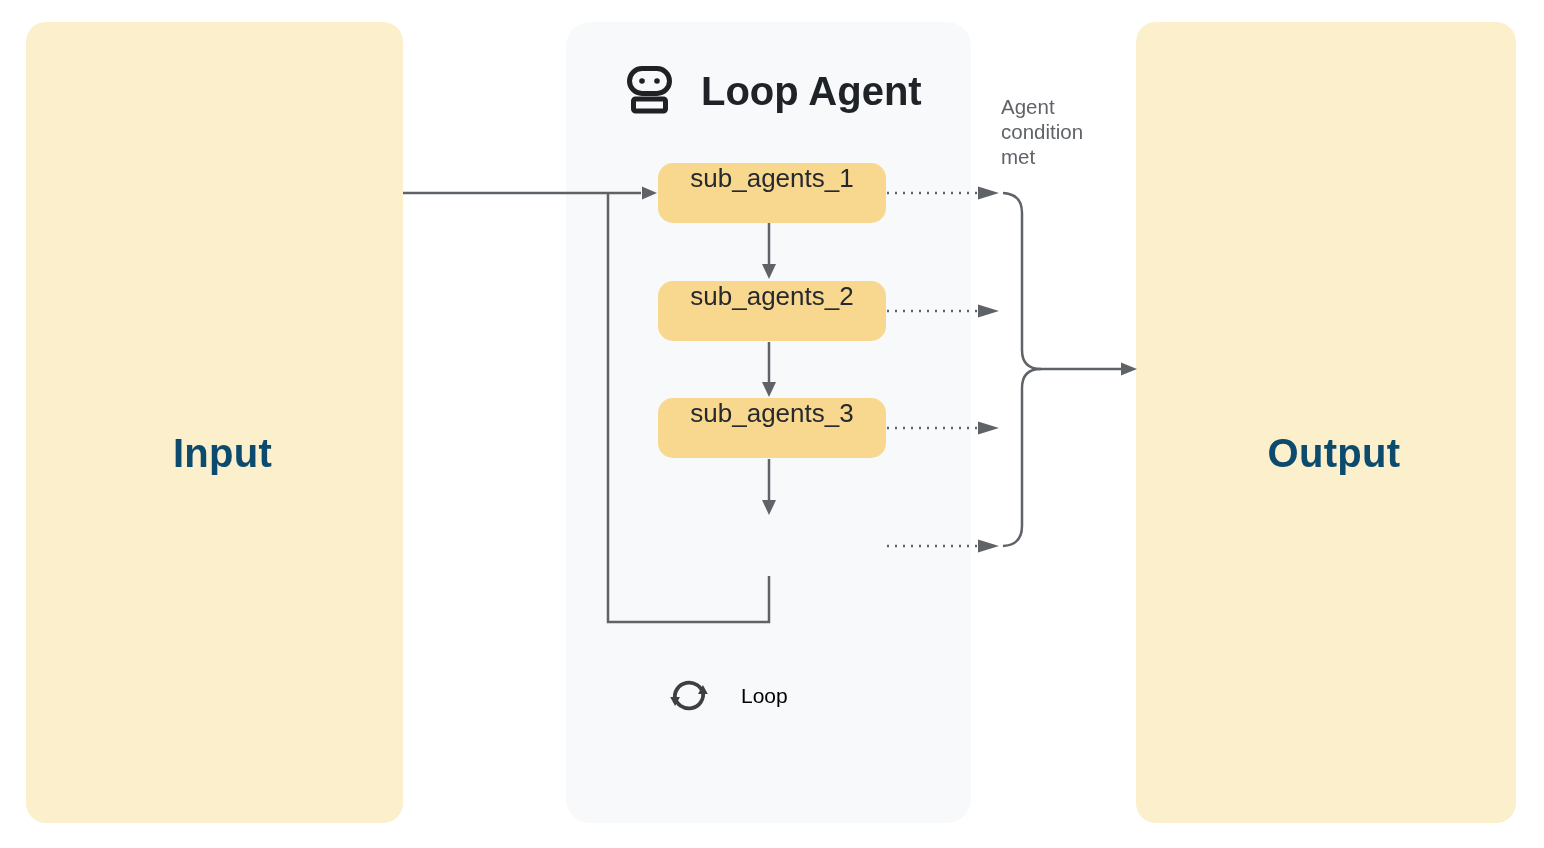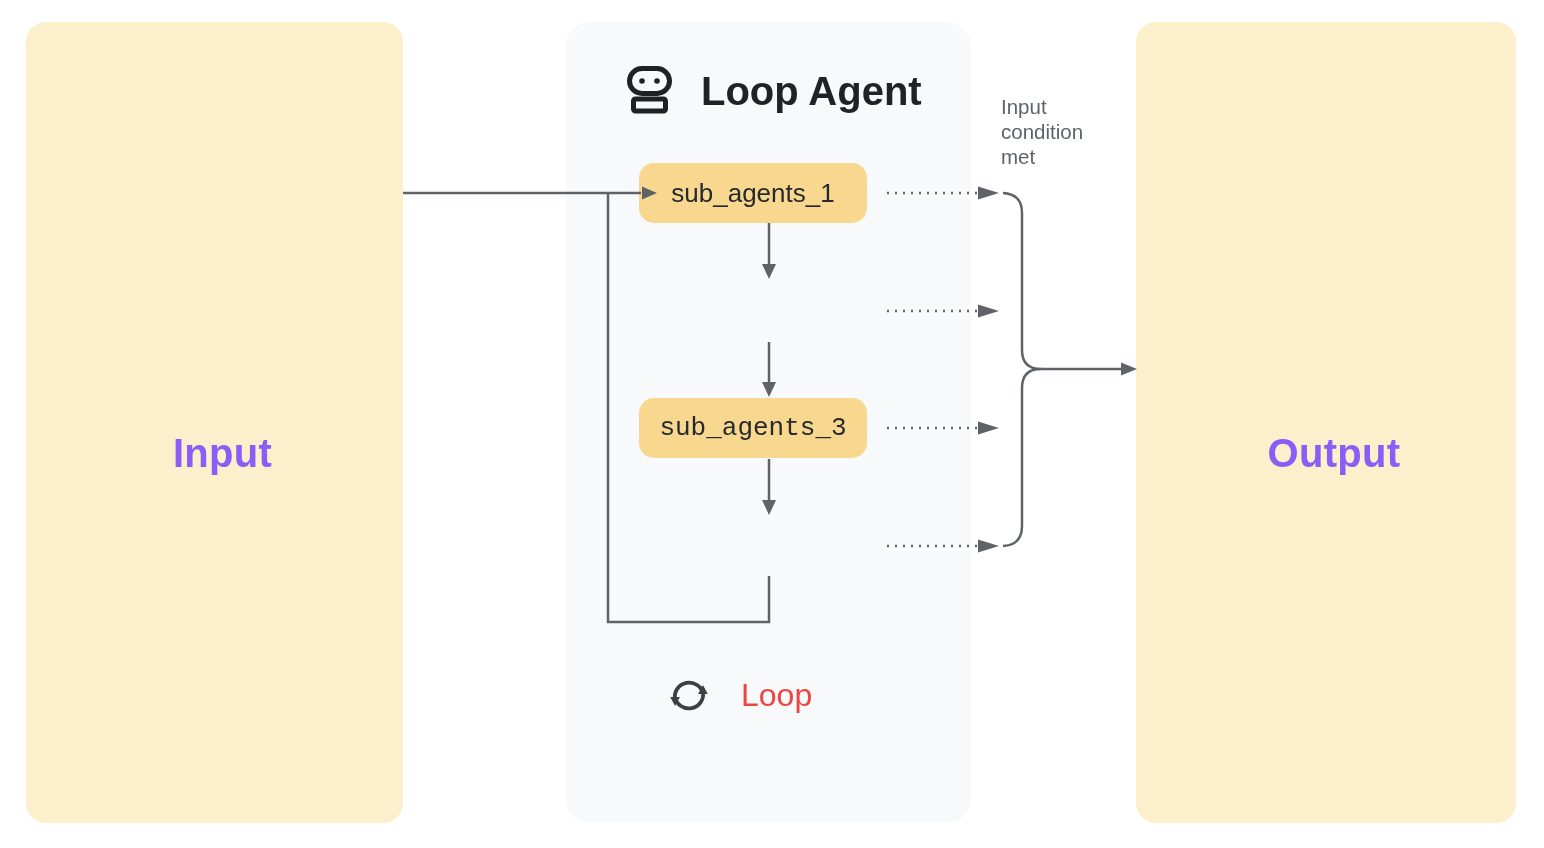--- a/index.html
+++ b/index.html
@@ -22,21 +22,21 @@
     border-radius: 20px;
     display: flex;
     align-items: center;
     justify-content: center;
   }
   .io-box.input  { left: 26px;   width: 377px; }
   .io-box.output { left: 1136px; width: 380px; }
   .io-label {
     font-size: 40px;
     font-weight: 600;
-    color: #8b5cf6;
+    color: #0c4a6e;
     letter-spacing: 0.3px;
     transform: translateY(31px);
     margin-left: 16px;
   }
 
   
   .panel {
     position: absolute;
     left: 566px; top: 22px;
     width: 405px; height: 801px;
@@ -53,43 +53,43 @@
   }
   .panel-title {
     font-size: 40px;
     font-weight: 600;
     color: #1F2227;
   }
 
   
   .sub-box {
     position: absolute;
-    left: 639px;
+    left: 658px;
     width: 228px; height: 60px;
     background: #F8D78F;
     border-radius: 15px;
     display: flex;
-    align-items: center;
+    align-items: flex-start;
     justify-content: center;
   }
   .sub-box span { font-size: 26px; color: #26292E; }
   .sub-box.n1 { top: 163px; }
   .sub-box.n2 { top: 281px; }
-  .sub-box.n3 { top: 398px; font-family: Liberation Mono, monospace; }
+  .sub-box.n3 { top: 398px; }
   .sub-box.n4 { top: 516px; }
 
   
   .loop-row {
     position: absolute;
     left: 668px; top: 676px;
     display: flex;
     align-items: center;
     gap: 31px;
   }
-  .loop-label { font-size: 32px; color: #ef4444; }
+  .loop-label { font-size: 21px; color: #000000; }
 
   .code-chip {
     position: absolute;
     left: 604px; top: 727px;
     width: 334px; height: 45px;
     background: #F0F3F0;
     border-radius: 3px;
     display: flex;
     align-items: center;
     justify-content: center;
@@ -134,36 +134,39 @@
       <circle cx="15" cy="15" r="2.8" fill="#202124"></circle>
       <circle cx="30" cy="15" r="2.8" fill="#202124"></circle>
       <rect x="6.5" y="33" width="32" height="12" rx="2" fill="none" stroke="#202124" stroke-width="5"></rect>
     </svg>
     <span class="panel-title">Loop Agent</span>
   </div>
 
   <div class="sub-box n1">
     <span>sub_agents_1</span>
   </div>
+  <div class="sub-box n2">
+    <span>sub_agents_2</span>
+  </div>
   <div class="sub-box n3">
     <span>sub_agents_3</span>
   </div>
 
   <div class="loop-row">
     <svg width="42" height="39" viewBox="0 0 30 28">
       <path d="M 5 17 A 10.2 10.2 0 0 1 25.2 13" fill="none" stroke="#3C4043" stroke-width="2.7"></path>
       <path d="M 25 11 A 10.2 10.2 0 0 1 4.8 15" fill="none" stroke="#3C4043" stroke-width="2.7"></path>
       <polygon points="1.5,15 8.5,15 5,21.5" fill="#3C4043"></polygon>
       <polygon points="21.5,13 28.5,13 25,6.5" fill="#3C4043"></polygon>
     </svg>
     <span class="loop-label">Loop</span>
   </div>
 
 
-  <div class="exit-note">Input condition met</div>
+  <div class="exit-note">Agent condition met</div>
 
   <div class="io-box output">
     <span class="io-label">Output</span>
   </div>
 
   <svg class="overlay" width="1544" height="848" viewBox="0 0 1544 848">
     <g stroke="#5F6368" stroke-width="2.5" fill="none">
 
       <path d="M 403 193 L 641 193"></path>
 

